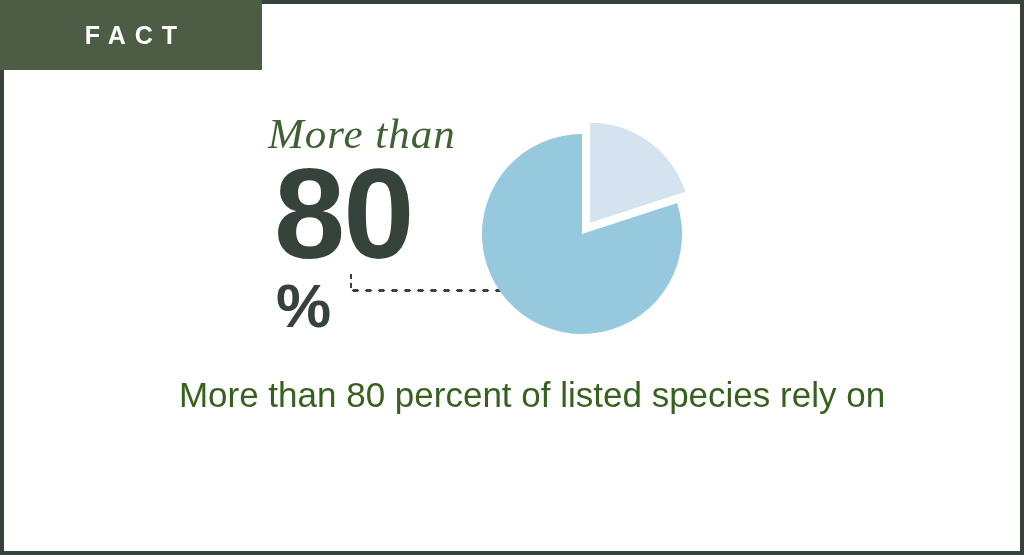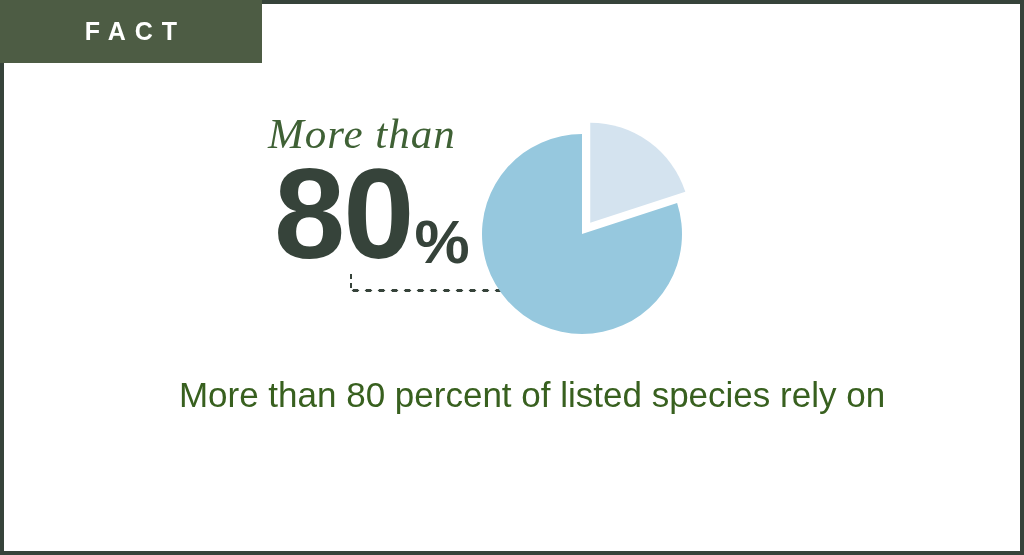--- a/index.html
+++ b/index.html
@@ -31,21 +31,21 @@
     border: 4px solid #36433a;
     pointer-events: none;
   }
 
   
   .fact-banner {
     position: absolute;
     left: 0;
     top: 0;
     width: 262px;
-    height: 63px;
+    height: 70px;
     background: #4d5c44;
     display: flex;
     align-items: center;
     justify-content: center;
     z-index: 5;
   }
   .fact-banner-label {
     color: #ffffff;
     font-family: "Liberation Sans", sans-serif;
     font-size: 25px;
@@ -75,23 +75,24 @@
     letter-spacing: 1px;
     line-height: 1;
     white-space: nowrap;
   }
 
   .big-number-wrap {
     position: absolute;
     left: 274px;
     top: 155px;
     display: flex;
-    align-items: flex-end;
+    align-items: flex-start;
     line-height: 1;
     white-space: nowrap;
+    flex-direction: column;
   }
   .big-number {
     font-family: "Liberation Sans", sans-serif;
     font-size: 128px;
     font-weight: bold;
     color: #36433a;
     letter-spacing: -2px;
     line-height: 0.92;
   }
   .big-percent {

